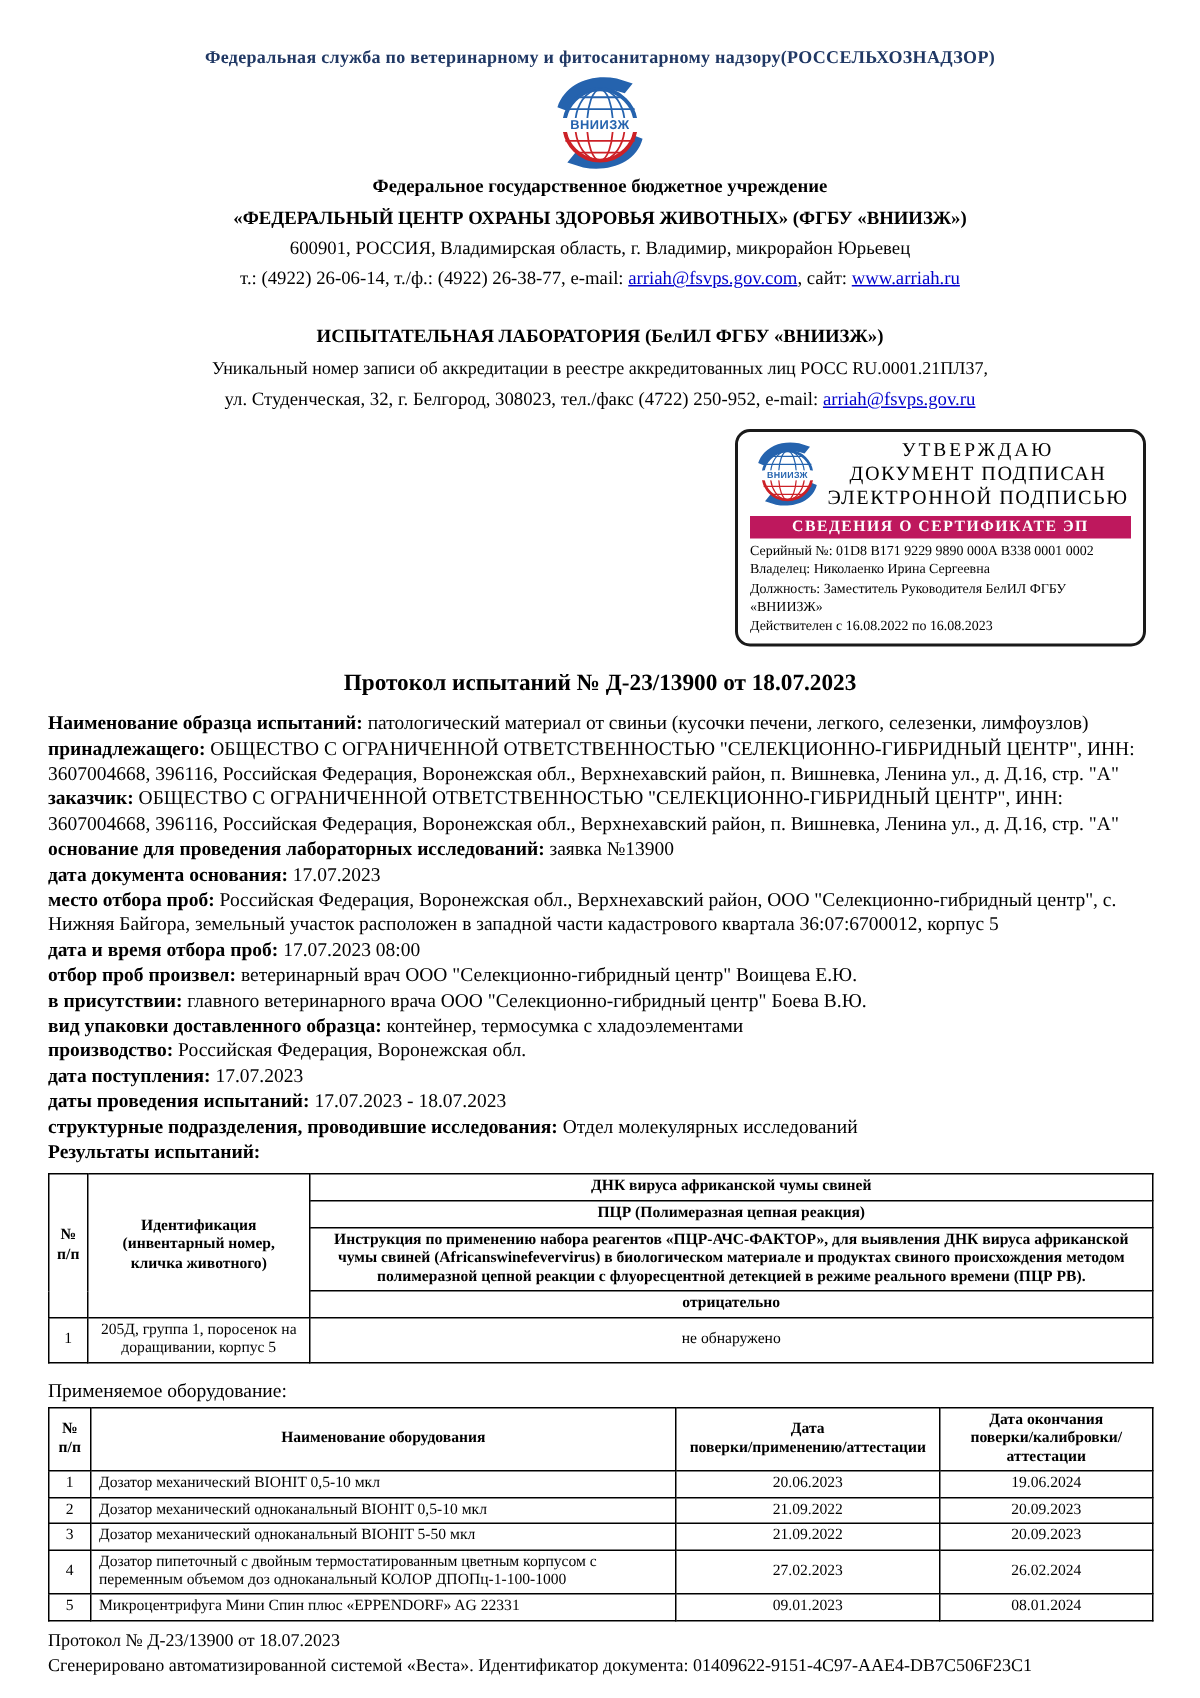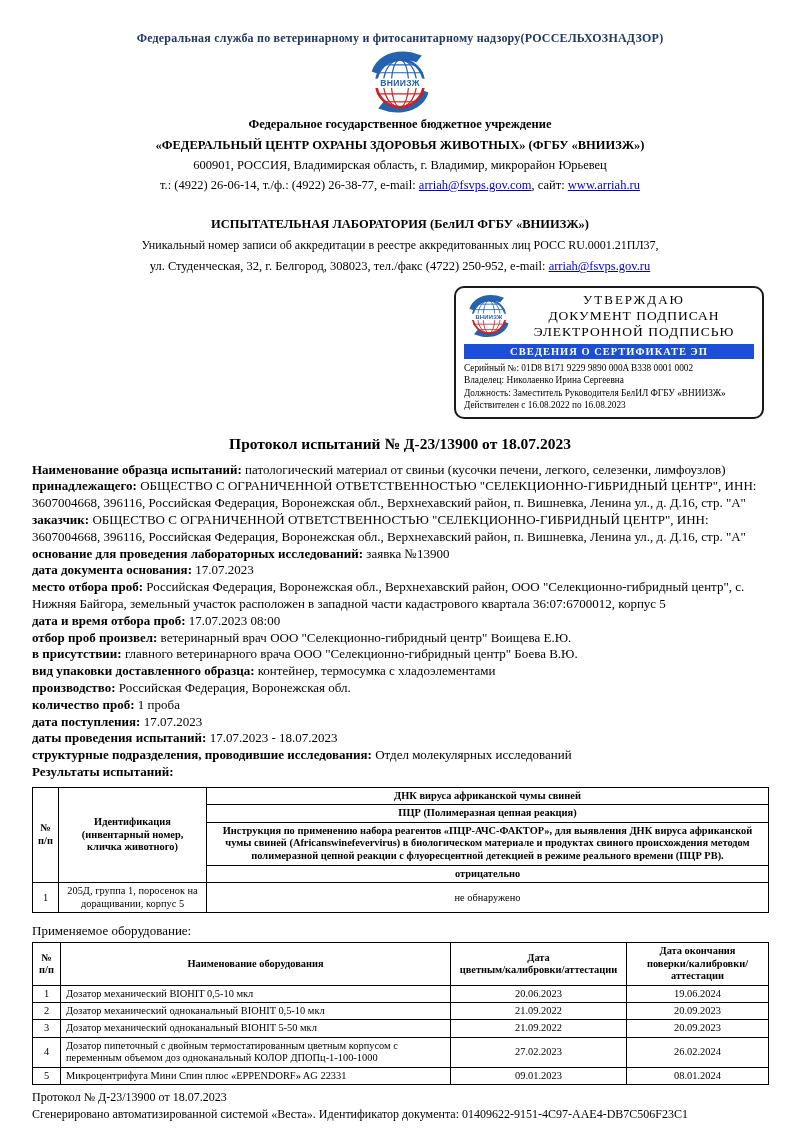--- a/index.html
+++ b/index.html
@@ -14,30 +14,30 @@
   .logo-wrap { margin:3px auto 0; width:84px; height:66px; }
   .org-type  { font-weight:bold; font-size:12.5px; margin-top:2px; }
   .org-name  { font-weight:bold; font-size:12.5px; margin-top:6px; }
   .addr      { font-size:12.5px; margin-top:5px; }
   a.lnk { color:#0000cc; text-decoration:underline; cursor:pointer; }
   .lab-name   { font-weight:bold; font-size:12.5px; margin-top:24px; }
   .lab-accred { font-size:12px;   margin-top:6px; }
   .lab-addr   { font-size:12.5px; margin-top:6px; }
 
   .stamp {
-    width:310px; margin:12px 4px 0 auto; border:2px solid #1a1a1a;
+    width:274px; margin:12px 4px 0 auto; border:2px solid #1a1a1a;
     border-radius:10px; padding:4px 8px 5px; box-sizing:border-box;
   }
   .stamp-top { display:flex; align-items:center; }
   .stamp-logo { width:50px; height:46px; flex:0 0 50px; }
   .stamp-texts { flex:1; text-align:center; }
   .stamp-approve { font-size:13px; letter-spacing:2px; }
   .stamp-signed  { font-size:13.5px; letter-spacing:1px; line-height:1.22; }
   .stamp-bar {
-    background:#1d4ed8; color:#fff; text-align:center; font-size:10.5px;
+    background:#be185d; color:#fff; text-align:center; font-size:10.5px;
     font-weight:bold; letter-spacing:1px; padding:2px 0; margin:3px 0;
   }
   .stamp-line { font-size:9.3px; line-height:12.4px; }
 
   .doc-title { text-align:center; font-weight:bold; font-size:15.5px; margin-top:16px; }
 
   .fields { margin-top:9px; font-size:13px; line-height:16.8px; }
   .fields p { margin:0; }
 
   table { border-collapse:collapse; width:736px; table-layout:fixed; }
@@ -136,21 +136,20 @@
     <p><b>принадлежащего:</b> <span>ОБЩЕСТВО С ОГРАНИЧЕННОЙ ОТВЕТСТВЕННОСТЬЮ "СЕЛЕКЦИОННО-ГИБРИДНЫЙ ЦЕНТР", ИНН: 3607004668, 396116, Российская Федерация, Воронежская обл., Верхнехавский район, п. Вишневка, Ленина ул., д. Д.16, стр. "А"</span></p>
     <p><b>заказчик:</b> <span>ОБЩЕСТВО С ОГРАНИЧЕННОЙ ОТВЕТСТВЕННОСТЬЮ "СЕЛЕКЦИОННО-ГИБРИДНЫЙ ЦЕНТР", ИНН: 3607004668, 396116, Российская Федерация, Воронежская обл., Верхнехавский район, п. Вишневка, Ленина ул., д. Д.16, стр. "А"</span></p>
     <p><b>основание для проведения лабораторных исследований:</b> <span>заявка №13900</span></p>
     <p><b>дата документа основания:</b> <span>17.07.2023</span></p>
     <p><b>место отбора проб:</b> <span>Российская Федерация, Воронежская обл., Верхнехавский район, ООО "Селекционно-гибридный центр", с. Нижняя Байгора, земельный участок расположен в западной части кадастрового квартала 36:07:6700012, корпус 5</span></p>
     <p><b>дата и время отбора проб:</b> <span>17.07.2023 08:00</span></p>
     <p><b>отбор проб произвел:</b> <span>ветеринарный врач ООО "Селекционно-гибридный центр" Воищева Е.Ю.</span></p>
     <p><b>в присутствии:</b> <span>главного ветеринарного врача ООО "Селекционно-гибридный центр" Боева В.Ю.</span></p>
     <p><b>вид упаковки доставленного образца:</b> <span>контейнер, термосумка с хладоэлементами</span></p>
     <p><b>производство:</b> <span>Российская Федерация, Воронежская обл.</span></p>
-    <p><b>количество проб:</b> <span>1 проба</span></p>
     <p><b>дата поступления:</b> <span>17.07.2023</span></p>
     <p><b>даты проведения испытаний:</b> <span>17.07.2023 - 18.07.2023</span></p>
     <p><b>структурные подразделения, проводившие исследования:</b> <span>Отдел молекулярных исследований</span></p>
     <p><b>Результаты испытаний:</b> <span></span></p>
   </div>
 
   <table class="res-table">
     <colgroup>
         <col style="width:26px">
         <col style="width:148px">
@@ -190,21 +189,21 @@
         <col style="width:390px">
         <col style="width:176px">
         <col style="width:142px">
       </colgroup>
     <tbody>
         <tr>
       <td class="hd pre">№
 п/п</td>
       <td class="hd">Наименование оборудования</td>
       <td class="hd pre">Дата
-цветным/калибровки/аттестации</td>
+поверки/применению/аттестации</td>
       <td class="hd pre">Дата окончания
 поверки/калибровки/аттестации</td>
     </tr>
     <tr>
       <td>1</td>
       <td class="name">Дозатор механический BIOHIT 0,5-10 мкл</td>
       <td>20.06.2023</td>
       <td>19.06.2024</td>
     </tr>
     <tr>

